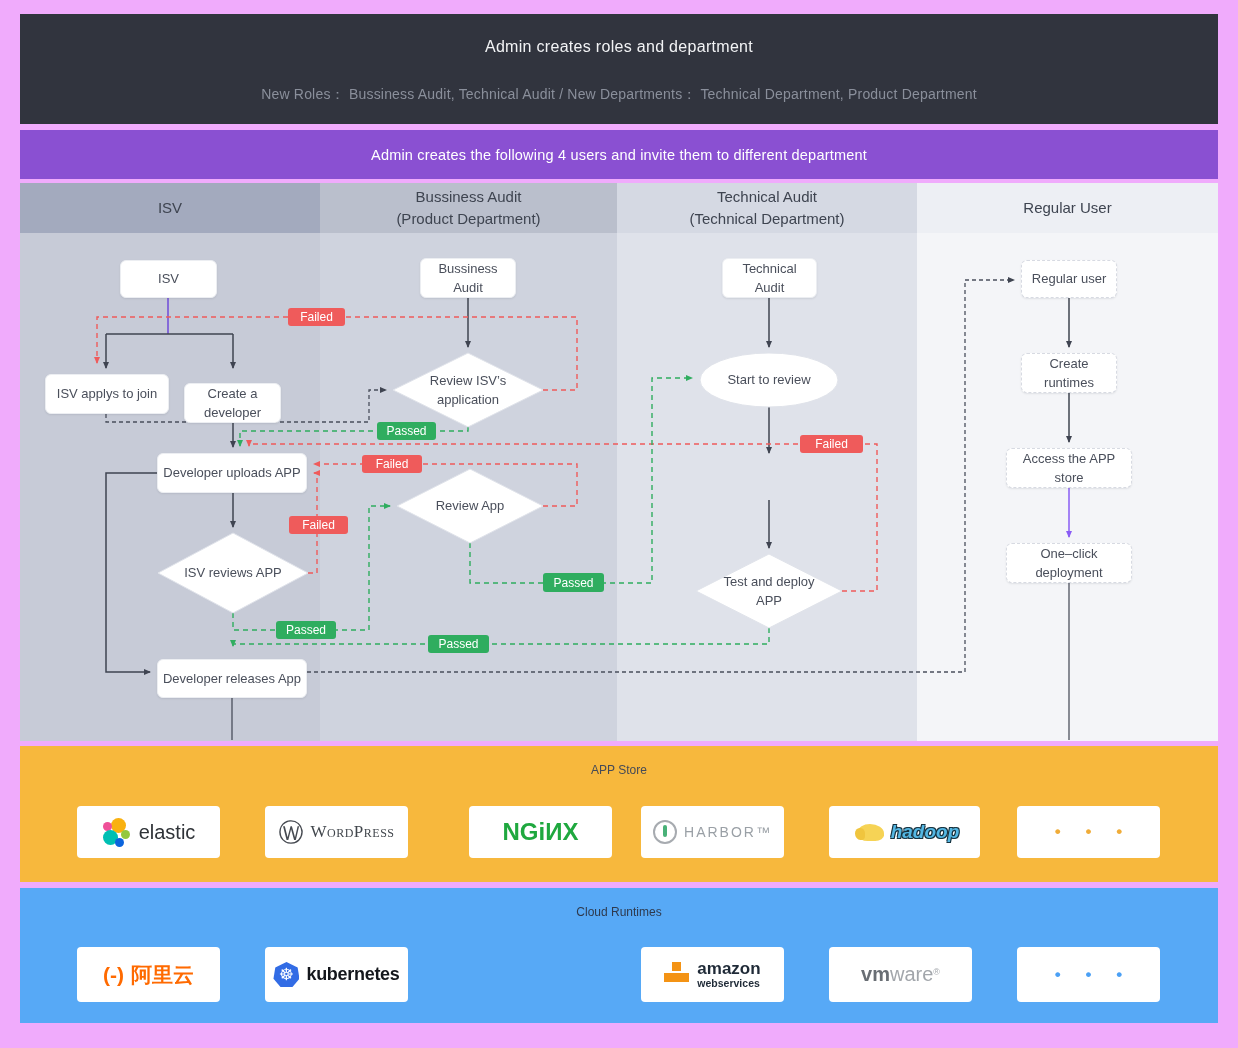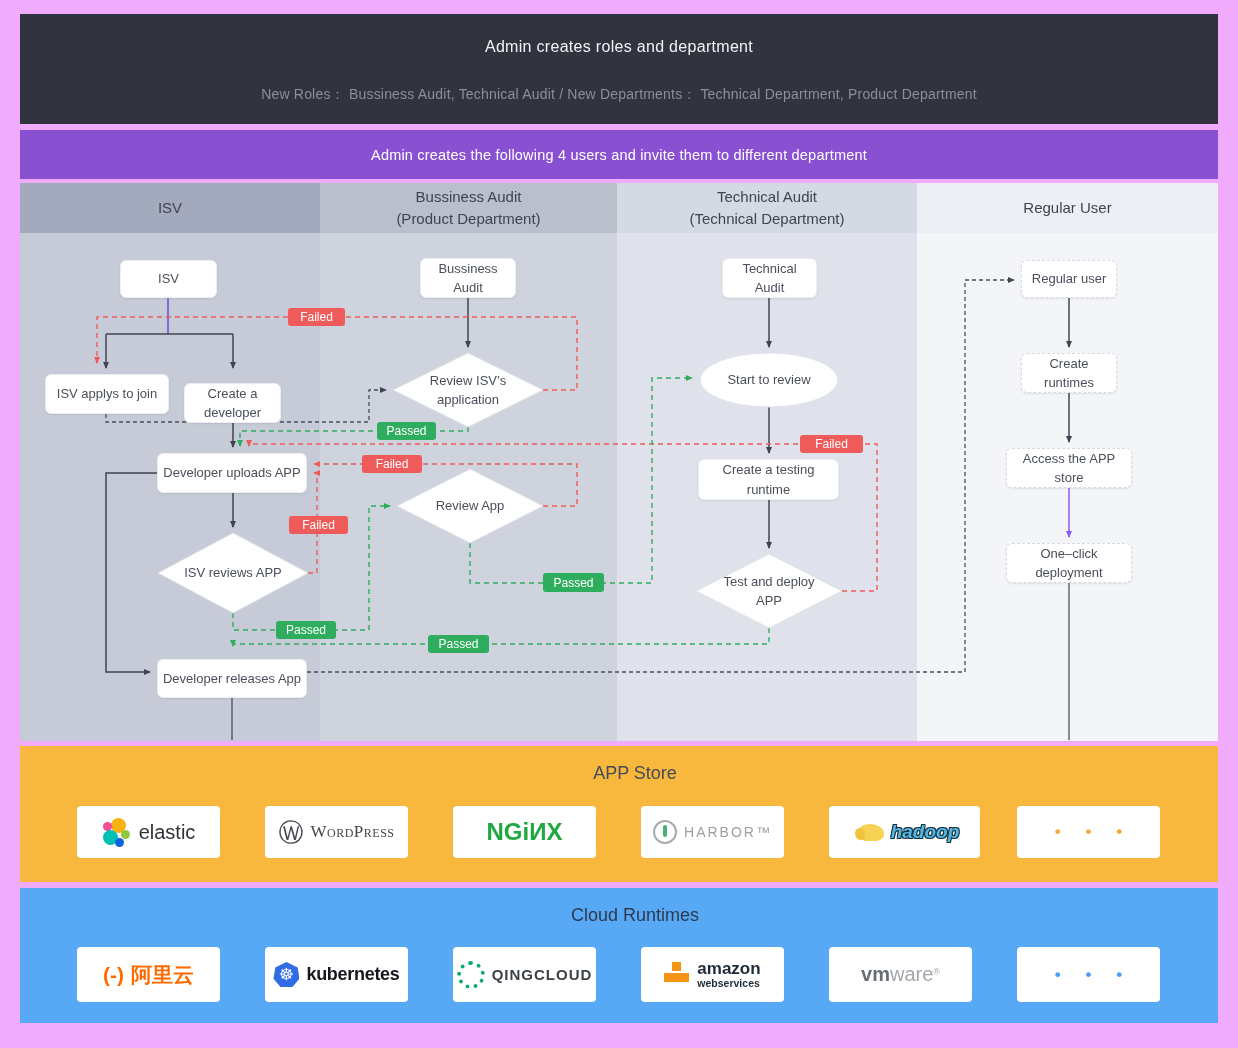--- a/index.html
+++ b/index.html
@@ -36,21 +36,21 @@
          display:flex;align-items:center;justify-content:center;}
   .badge.red{background:#ef5b5b;}
   .badge.green{background:#2fad5f;}
 
   svg#wires{position:absolute;left:0;top:0;z-index:1;pointer-events:none;}
 
   
   .band{position:absolute;left:20px;width:1198px;}
   #appstore{top:746px;height:136px;background:#f7b83d;}
   #cloudrt{top:888px;height:135px;background:#57a9f6;}
-  .band .band-title{position:absolute;top:17px;left:16px;width:100%;text-align:center;font-size:18px;}
+  .band .band-title{position:absolute;top:17px;left:0;width:100%;text-align:center;font-size:12px;}
   #appstore .band-title{color:#454a57;}
   #cloudrt .band-title{color:#2e3a4e;}
   .card{position:absolute;width:143px;height:52px;background:#ffffff;border-radius:4px;
         display:flex;align-items:center;justify-content:center;gap:7px;}
   #cloudrt .card{height:55px;}
 
   
   .lg-text{white-space:nowrap;}
   .elastic-cluster{position:relative;width:30px;height:30px;flex:0 0 auto;}
   .elastic-cluster i{position:absolute;border-radius:50%;}
@@ -210,23 +210,20 @@
       </div>
     <div class="node" style="left:137px;top:470px;width:150px;height:39px;margin-top:6px;">
         <span>Developer releases App</span>
       </div>
     <div class="node" style="left:400px;top:75px;width:96px;height:40px;">
         <span>Bussiness Audit</span>
       </div>
     <div class="node" style="left:702px;top:75px;width:95px;height:40px;">
         <span>Technical Audit</span>
       </div>
-    <div class="node" style="left:678px;top:276px;width:141px;height:41px;">
-        <span>Create a testing runtime</span>
-      </div>
     <div class="node dashedb" style="left:1001px;top:77px;width:96px;height:38px;">
         <span>Regular user</span>
       </div>
     <div class="node dashedb" style="left:1001px;top:170px;width:96px;height:40px;">
         <span>Create runtimes</span>
       </div>
     <div class="node dashedb" style="left:986px;top:265px;width:126px;height:40px;">
         <span>Access the APP store</span>
       </div>
     <div class="node dashedb" style="left:986px;top:360px;width:126px;height:40px;">
@@ -284,21 +281,21 @@
           <i class="el-teal"></i>
           <i class="el-green"></i>
           <i class="el-blue"></i>
         </span>
       <span class="elastic-word lg-text">elastic</span>
     </div>
     <div class="card" style="left:245px;top:60px;">
       <span class="wp-circle">Ⓦ</span>
       <span class="wp-word lg-text">WordPress</span>
     </div>
-    <div class="card" style="left:433px;top:60px;align-items:center;">
+    <div class="card" style="left:449px;top:60px;align-items:center;">
       <span class="nginx-word lg-text">NGiИX</span>
     </div>
     <div class="card" style="left:621px;top:60px;">
       <span class="harbor-ring">
           <i></i>
         </span>
       <span class="harbor-word lg-text">HARBOR™</span>
     </div>
     <div class="card" style="left:809px;top:60px;padding-left:8px;">
       <span class="hadoop-eleph">
@@ -313,24 +310,20 @@
 
   <div class="band" id="cloudrt">
     <div class="band-title">Cloud Runtimes</div>
     <div class="card" style="left:57px;top:59px;">
       <span class="aliyun-br">(-)</span>
       <span class="aliyun-word lg-text">阿里云</span>
     </div>
     <div class="card" style="left:245px;top:59px;">
       <span class="k8s-hept">☸</span>
       <span class="k8s-word lg-text">kubernetes</span>
-    </div>
-    <div class="card" style="left:433px;top:59px;">
-      <span class="qc-ring"></span>
-      <span class="qc-word lg-text">QINGCLOUD</span>
     </div>
     <div class="card" style="left:621px;top:59px;">
       <span class="aws-cubes">
           <i class="aws-c1"></i>
           <i class="aws-c2"></i>
           <i class="aws-c3"></i>
           <i class="aws-c4"></i>
         </span>
       <span class="aws-words">
         <span class="aws-amazon">amazon</span>

